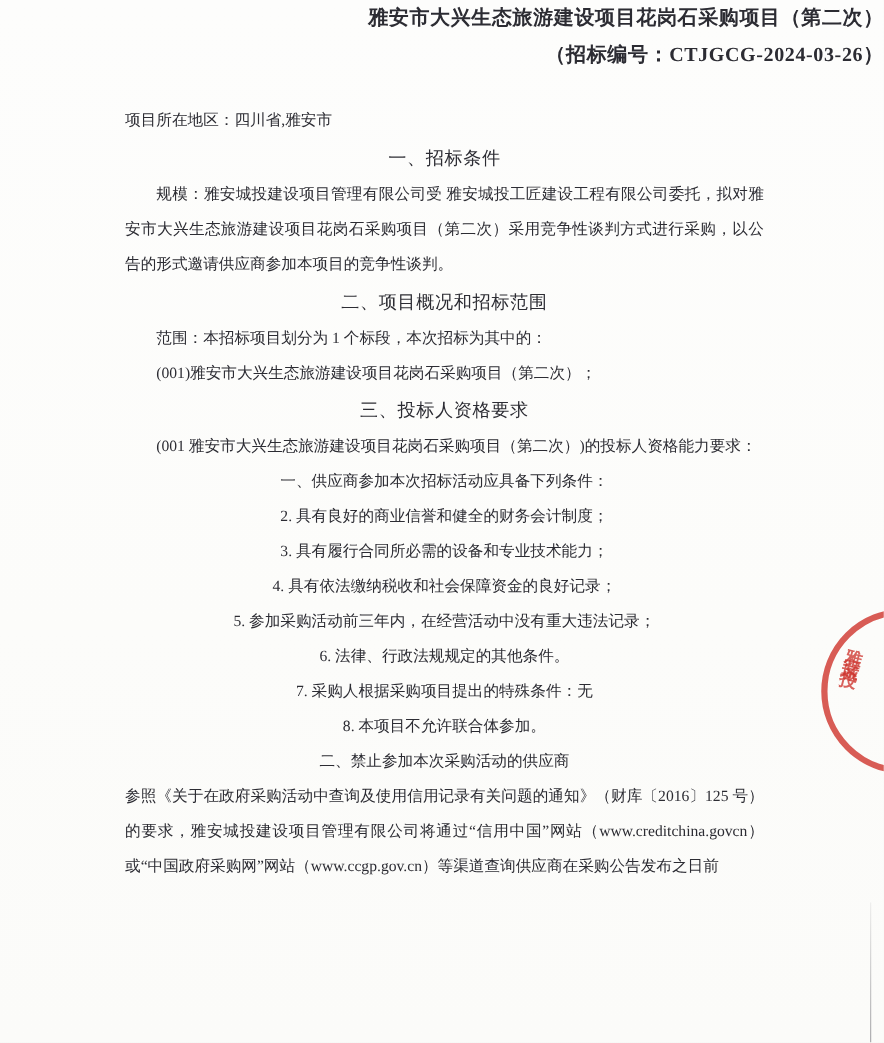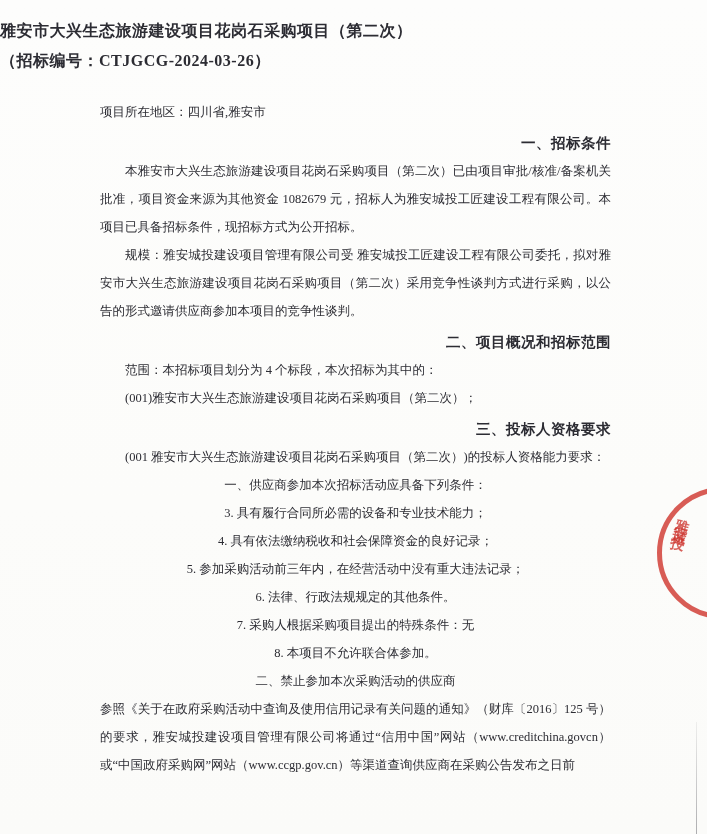--- a/index.html
+++ b/index.html
@@ -14,44 +14,44 @@
   }
   .page {
     position: relative;
     width: 707px;
     height: 834px;
     overflow: hidden;
     background: linear-gradient(180deg, #fdfdfc 0%, #fcfcfa 60%, #fbfbf9 100%);
     color: #2c2c33;
   }
   .title-block {
-    padding-top: 16px;
-    text-align: left;
+    padding-top: 0;
+    text-align: right;
   }
   .title-line {
     font-size: 16px;
     font-weight: 700;
     line-height: 30px;
     letter-spacing: 0.5px;
   }
   .doc-body {
     margin: 22px 96px 16px 100px;
     font-size: 12.5px;
   }
   .blk {
     margin: 0;
     line-height: 28px;
     text-align: justify;
     word-break: break-all;
   }
   .blk.meta { text-align: left; }
   .blk.heading {
     font-size: 14.5px;
-    font-weight: 700;
-    text-align: right;
+    font-weight: 400;
+    text-align: center;
     margin-top: 3px;
     letter-spacing: 0.5px;
   }
   .blk.para-indent { text-indent: 2em; }
   .blk.item { text-align: center; }
   .blk.para { text-align: justify; }
 
   
   .seal {
     position: absolute;
@@ -93,28 +93,28 @@
 <div class="page">
 
   <div class="title-block">
     <div class="title-line">雅安市大兴生态旅游建设项目花岗石采购项目（第二次）</div>
     <div class="title-line">（招标编号：CTJGCG-2024-03-26）</div>
   </div>
 
   <div class="doc-body">
       <p class="blk meta">项目所在地区：四川省,雅安市</p>
       <p class="blk heading">一、招标条件</p>
-      <p class="blk para-indent">本雅安市大兴生态旅游建设项目花岗石采购项目（第二次）已由项目审批/核准/备案机关批准，项目资金来源为其他资金 1082679 元，招标人为雅安城投工匠建设工程有限公司。本项目已具备招标条件，现招标方式为公开招标。</p>
       <p class="blk para-indent">规模：雅安城投建设项目管理有限公司受 雅安城投工匠建设工程有限公司委托，拟对雅安市大兴生态旅游建设项目花岗石采购项目（第二次）采用竞争性谈判方式进行采购，以公告的形式邀请供应商参加本项目的竞争性谈判。</p>
       <p class="blk heading">二、项目概况和招标范围</p>
-      <p class="blk para-indent">范围：本招标项目划分为 4 个标段，本次招标为其中的：</p>
+      <p class="blk para-indent">范围：本招标项目划分为 1 个标段，本次招标为其中的：</p>
       <p class="blk para-indent">(001)雅安市大兴生态旅游建设项目花岗石采购项目（第二次）；</p>
       <p class="blk heading">三、投标人资格要求</p>
       <p class="blk para-indent">(001 雅安市大兴生态旅游建设项目花岗石采购项目（第二次）)的投标人资格能力要求：</p>
       <p class="blk item">一、供应商参加本次招标活动应具备下列条件：</p>
+      <p class="blk item">2. 具有良好的商业信誉和健全的财务会计制度；</p>
       <p class="blk item">3. 具有履行合同所必需的设备和专业技术能力；</p>
       <p class="blk item">4. 具有依法缴纳税收和社会保障资金的良好记录；</p>
       <p class="blk item">5. 参加采购活动前三年内，在经营活动中没有重大违法记录；</p>
       <p class="blk item">6. 法律、行政法规规定的其他条件。</p>
       <p class="blk item">7. 采购人根据采购项目提出的特殊条件：无</p>
       <p class="blk item">8. 本项目不允许联合体参加。</p>
       <p class="blk item">二、禁止参加本次采购活动的供应商</p>
       <p class="blk para">参照《关于在政府采购活动中查询及使用信用记录有关问题的通知》（财库〔2016〕125 号）的要求，雅安城投建设项目管理有限公司将通过“信用中国”网站（www.creditchina.govcn）或“中国政府采购网”网站（www.ccgp.gov.cn）等渠道查询供应商在采购公告发布之日前</p>
     </div>
 

